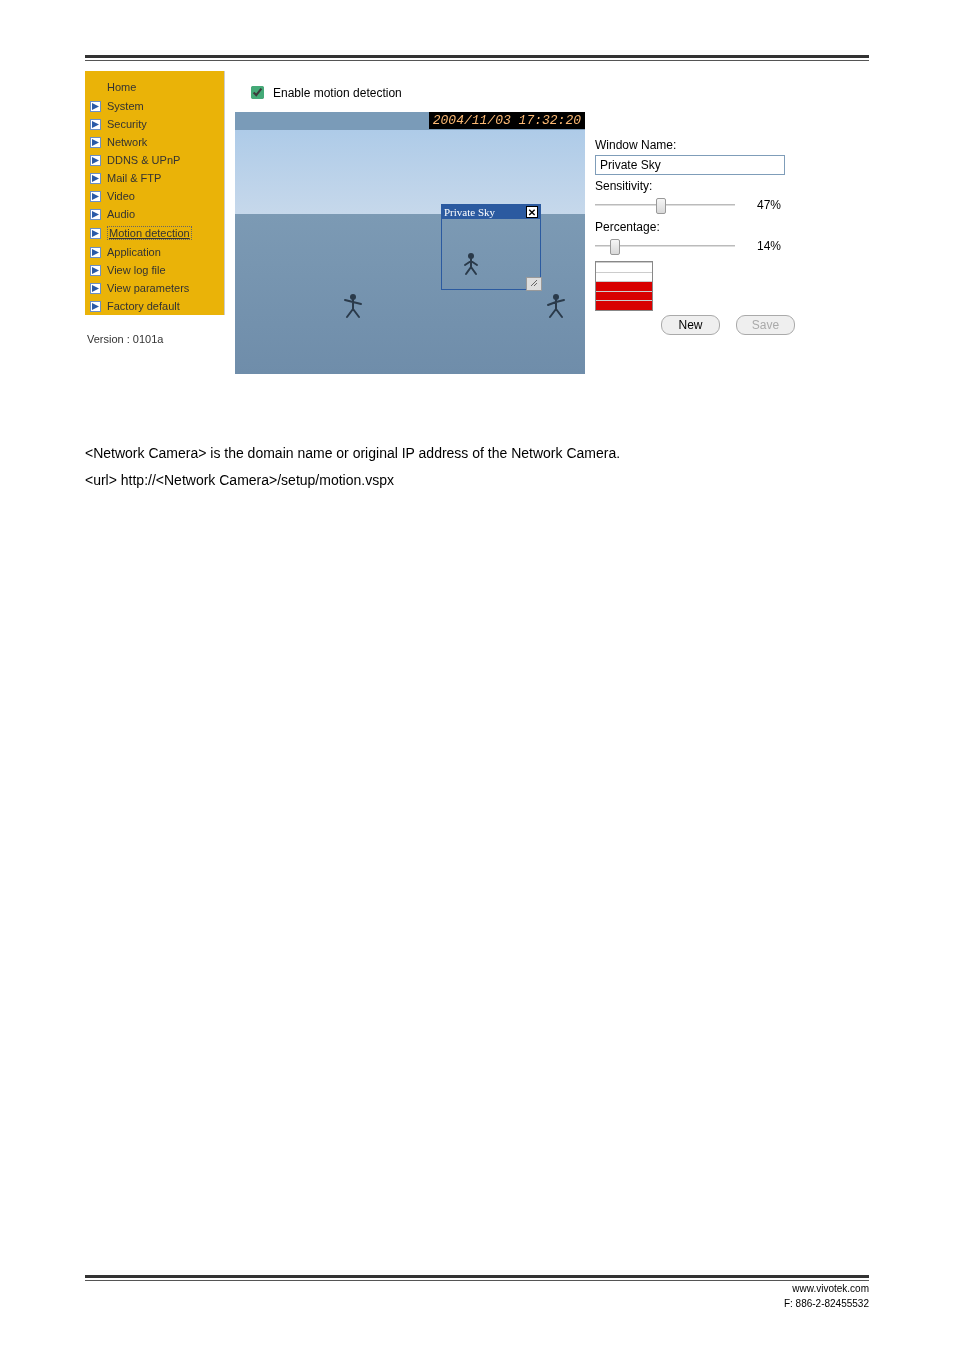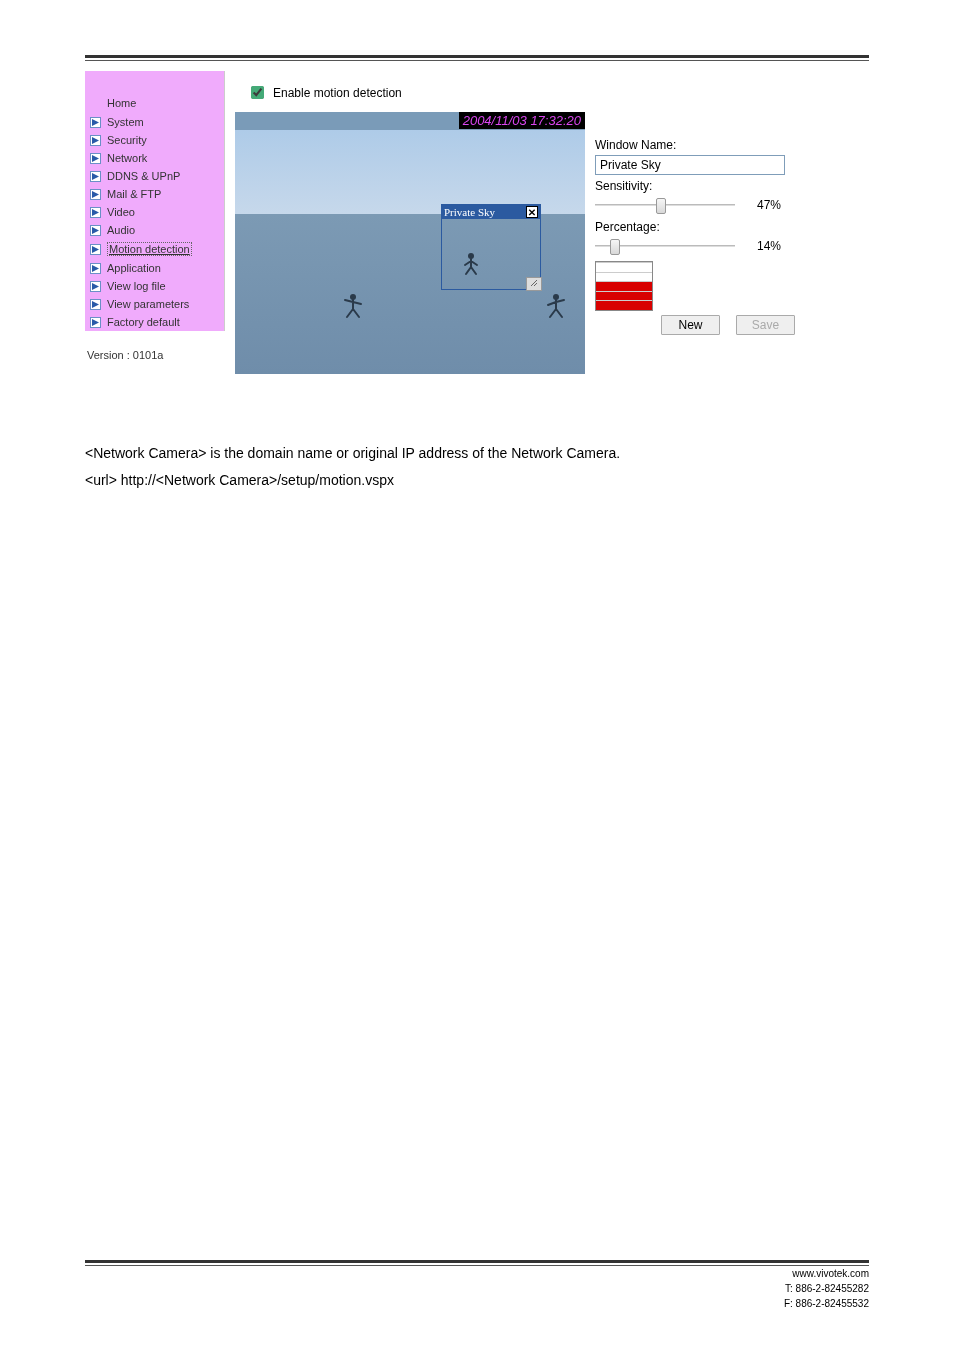--- a/index.html
+++ b/index.html
@@ -48,23 +48,23 @@
   }
   .content-area {
     margin-top: 10px;
     display: flex;
     gap: 0;
     align-items: flex-start;
     background: #fff;
   }
   .sidebar {
     width: 140px;
-    background: #f0abfc;
+    background: #eab308;
     border-right: 1px solid #ccc;
-    padding-top: 22px;
+    padding-top: 6px;
   }
   .side-home {
     padding: 4px 0 4px 22px;
     font-size: 11px;
     color: #333;
     font-family: Verdana, sans-serif;
   }
   .side-item {
     display: flex;
     align-items: center;
@@ -128,22 +128,22 @@
     height: 262px;
     background: #7a9bb8;
     position: relative;
     overflow: hidden;
   }
   .ts {
     position: absolute;
     top: 0;
     right: 0;
     background: #000;
-    color: #d946ef;
-    font-family: Liberation Sans, sans-serif;
+    color: #fdba74;
+    font-family: Liberation Mono, monospace;
     font-size: 13px;
     padding: 1px 4px;
     font-style: italic;
   }
   .sky-band {
     position: absolute; top: 18px; left:0; right:0; height: 90px;
     background: linear-gradient(to bottom, #aecbe8 0%, #c8d9eb 100%);
   }
   .ground {
     position: absolute; bottom:0; left:0; right:0; height:160px;
@@ -263,21 +263,21 @@
     padding-left: 66px;
     margin-top: 2px;
   }
   .btn {
     width: 60px;
     padding: 2px 0;
     font-family: Verdana, sans-serif;
     font-size: 12px;
     background: #efefef;
     border: 1px solid #aaa;
-    border-radius: 1px;
+    border-radius: 9px;
     text-align: center;
   }
   .btn.disabled { color: #aaa; }
   .body-text {
     margin-top: 60px;
     font-family: Verdana, sans-serif;
     font-size: 14px;
     line-height: 1.9;
     color: #000;
     text-align: justify;
@@ -501,18 +501,17 @@
   <div class="body-text">
     <div>&lt;Network Camera&gt; is the domain name or original IP address of the Network Camera.</div>
     <div>&lt;url&gt; http://&lt;Network Camera&gt;/setup/motion.vspx</div>
   </div>
 
   <div class="footer-area">
     <hr class="hr-top">
     <hr class="hr-thin">
     <div class="contact">
       <div>www.vivotek.com</div>
-      <div>T: 886-2-82455282</div>
       <div>F: 886-2-82455532</div>
     </div>
   </div>
 
 </div>
 
 </body></html>

